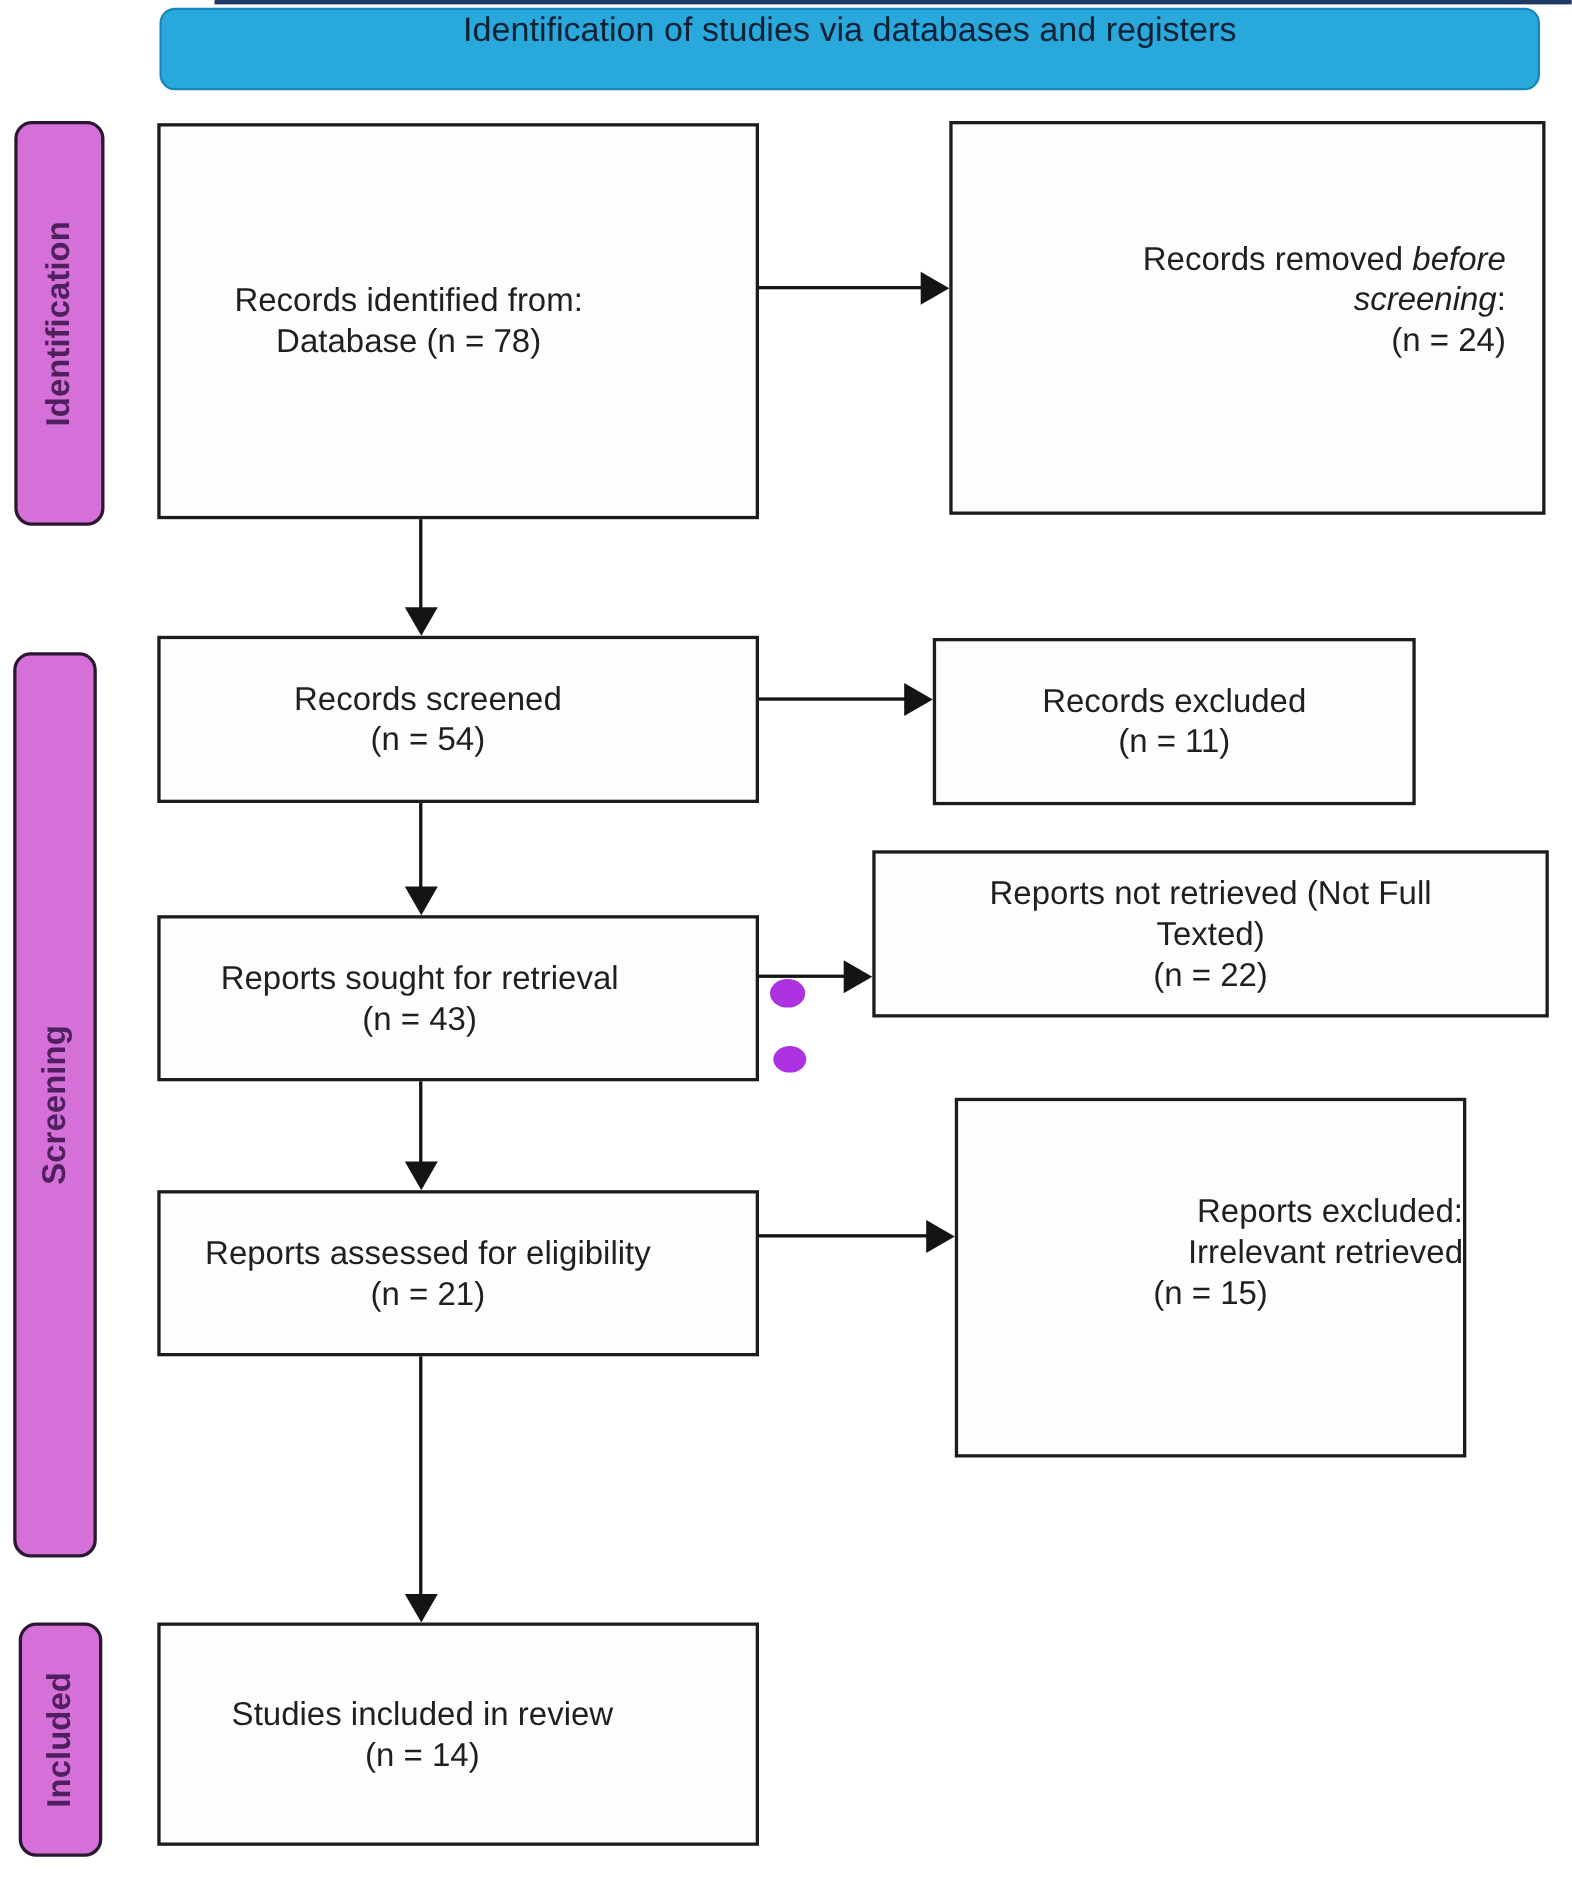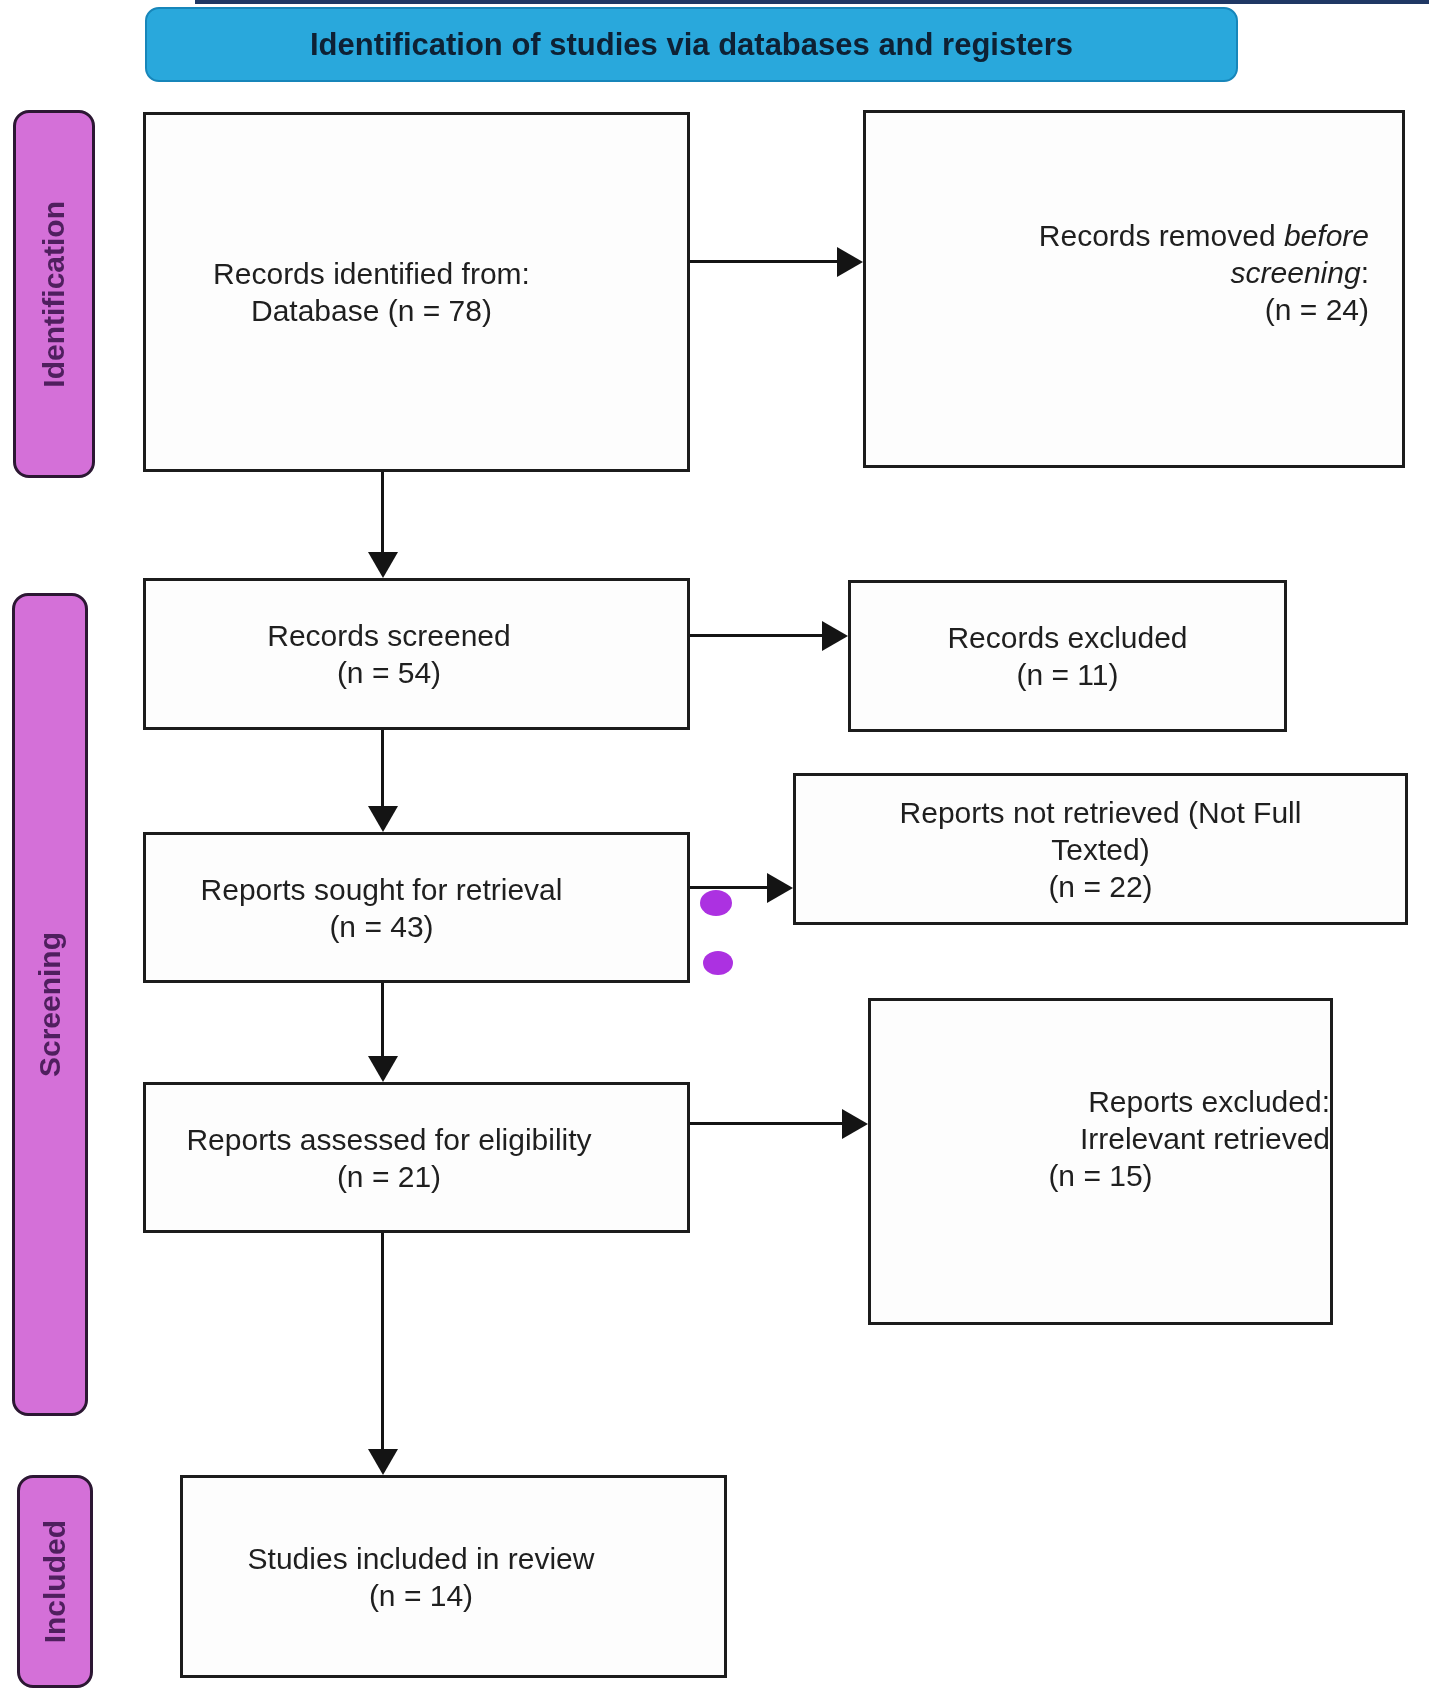--- a/index.html
+++ b/index.html
@@ -5,24 +5,24 @@
   html,body{margin:0;padding:0;background:#ffffff;}
   #canvas{
     position:relative;width:1429px;height:1708px;background:#ffffff;overflow:hidden;
     font-family:"Liberation Sans", sans-serif;color:#1f1f1f;
   }
   .abs{position:absolute;box-sizing:border-box;}
   
   .top-strip{left:195px;top:0;width:1234px;height:4px;background:#203864;}
   
   .header{
-    left:145px;top:7px;width:1093px;height:75px;background:#29a8dc;
+    left:145px;top:7px;width:1255px;height:75px;background:#29a8dc;
     border:2px solid #1786ba;border-radius:14px;
-    display:flex;align-items:center;justify-content:center;
-    font-weight:bold;font-size:31px;color:#0e2134;letter-spacing:0px;
+    display:flex;align-items:flex-start;justify-content:center;
+    font-weight:normal;font-size:31px;color:#0e2134;letter-spacing:0px;
   }
   
   .stagebar{
     background:#d470d8;border:3px solid #2c1733;border-radius:16px;
     display:flex;align-items:center;justify-content:center;
   }
   .stagebar span{
     writing-mode:vertical-rl;transform:rotate(180deg);
     font-weight:bold;font-size:30px;color:#4f1f5e;white-space:nowrap;
   }
@@ -39,21 +39,21 @@
   .b1{left:143px;top:112px;width:547px;height:360px;padding-right:90px;text-align:center;}
   .b2{left:863px;top:110px;width:542px;height:358px;padding-right:33px;padding-bottom:34px;text-align:right;}
   .b3{left:143px;top:578px;width:547px;height:152px;padding-right:55px;text-align:center;}
   .b4{left:848px;top:580px;width:439px;height:152px;text-align:center;}
   .b5{left:143px;top:832px;width:547px;height:151px;padding-right:70px;text-align:center;}
   .b6{left:793px;top:773px;width:615px;height:152px;text-align:center;}
   .b7{left:143px;top:1082px;width:547px;height:151px;padding-right:55px;text-align:center;}
   .b8{left:868px;top:998px;width:465px;height:327px;padding-bottom:46px;}
   .b8 .r{text-align:right;padding-right:28px;}
   .b8 .c{text-align:center;padding-right:60px;}
-  .b9{left:143px;top:1475px;width:547px;height:203px;padding-right:65px;text-align:center;margin-left:37px;}
+  .b9{left:143px;top:1475px;width:547px;height:203px;padding-right:65px;text-align:center;}
   .ital{font-style:italic;}
   
   .hline{height:3px;background:#141414;}
   .vline{width:3px;background:#141414;}
   .head-right{width:0;height:0;border-top:15px solid transparent;border-bottom:15px solid transparent;border-left:26px solid #141414;}
   .head-down{width:0;height:0;border-left:15px solid transparent;border-right:15px solid transparent;border-top:26px solid #141414;}
   
   .blob{border-radius:50%;}
   .blob-outer{background:#c76cef0;opacity:0.88;}
   .blob-core{position:absolute;background:#a015dd;border-radius:50%;}

